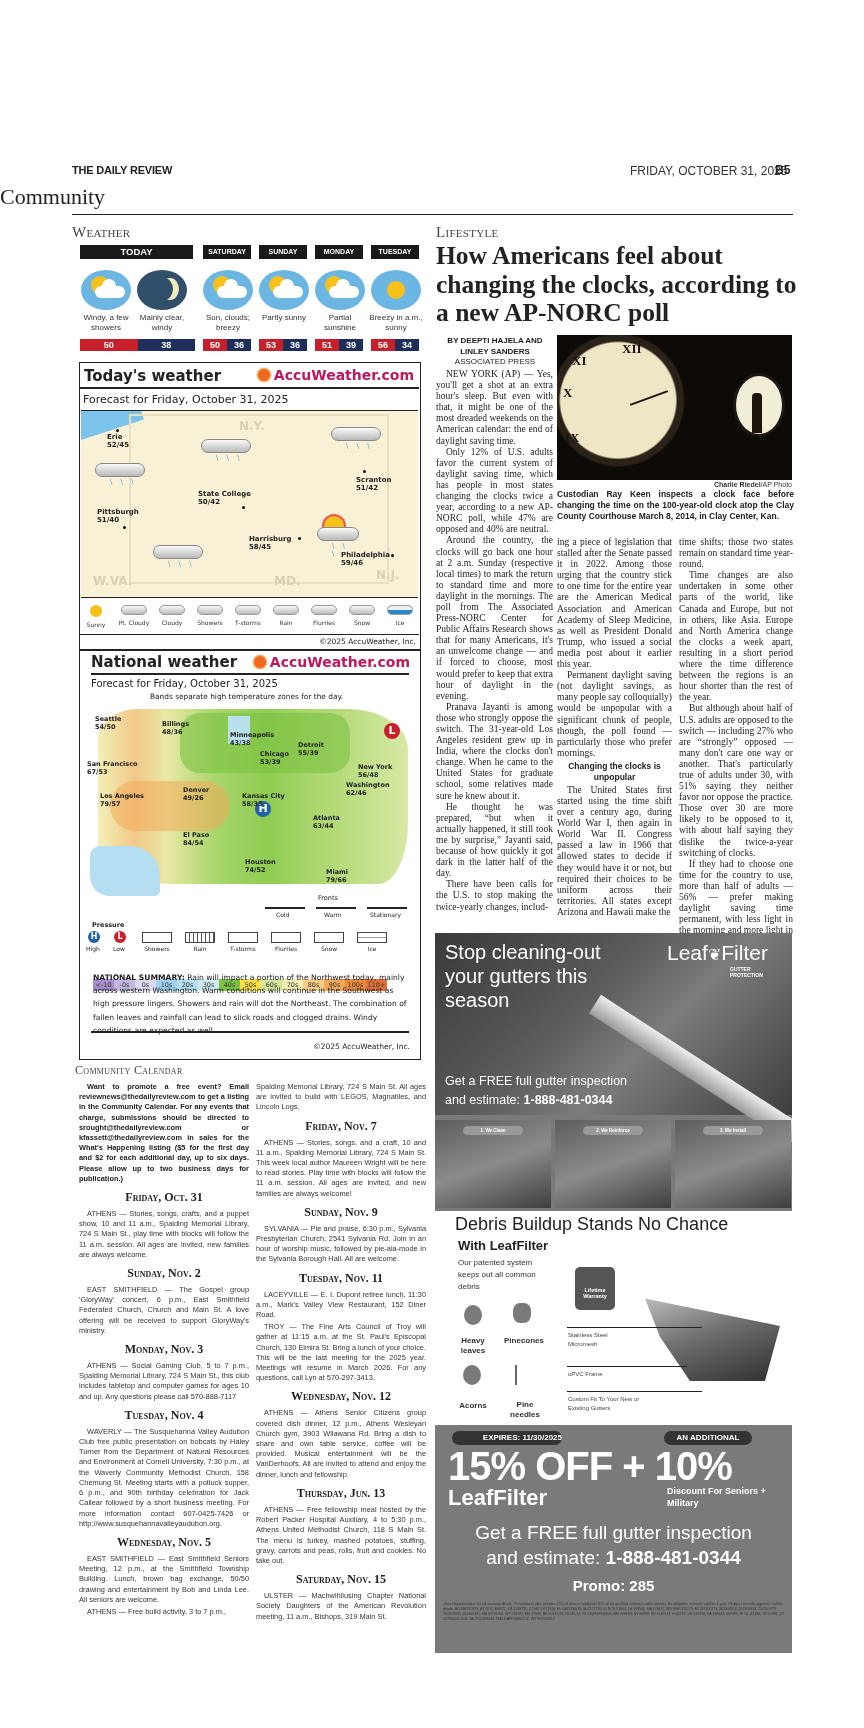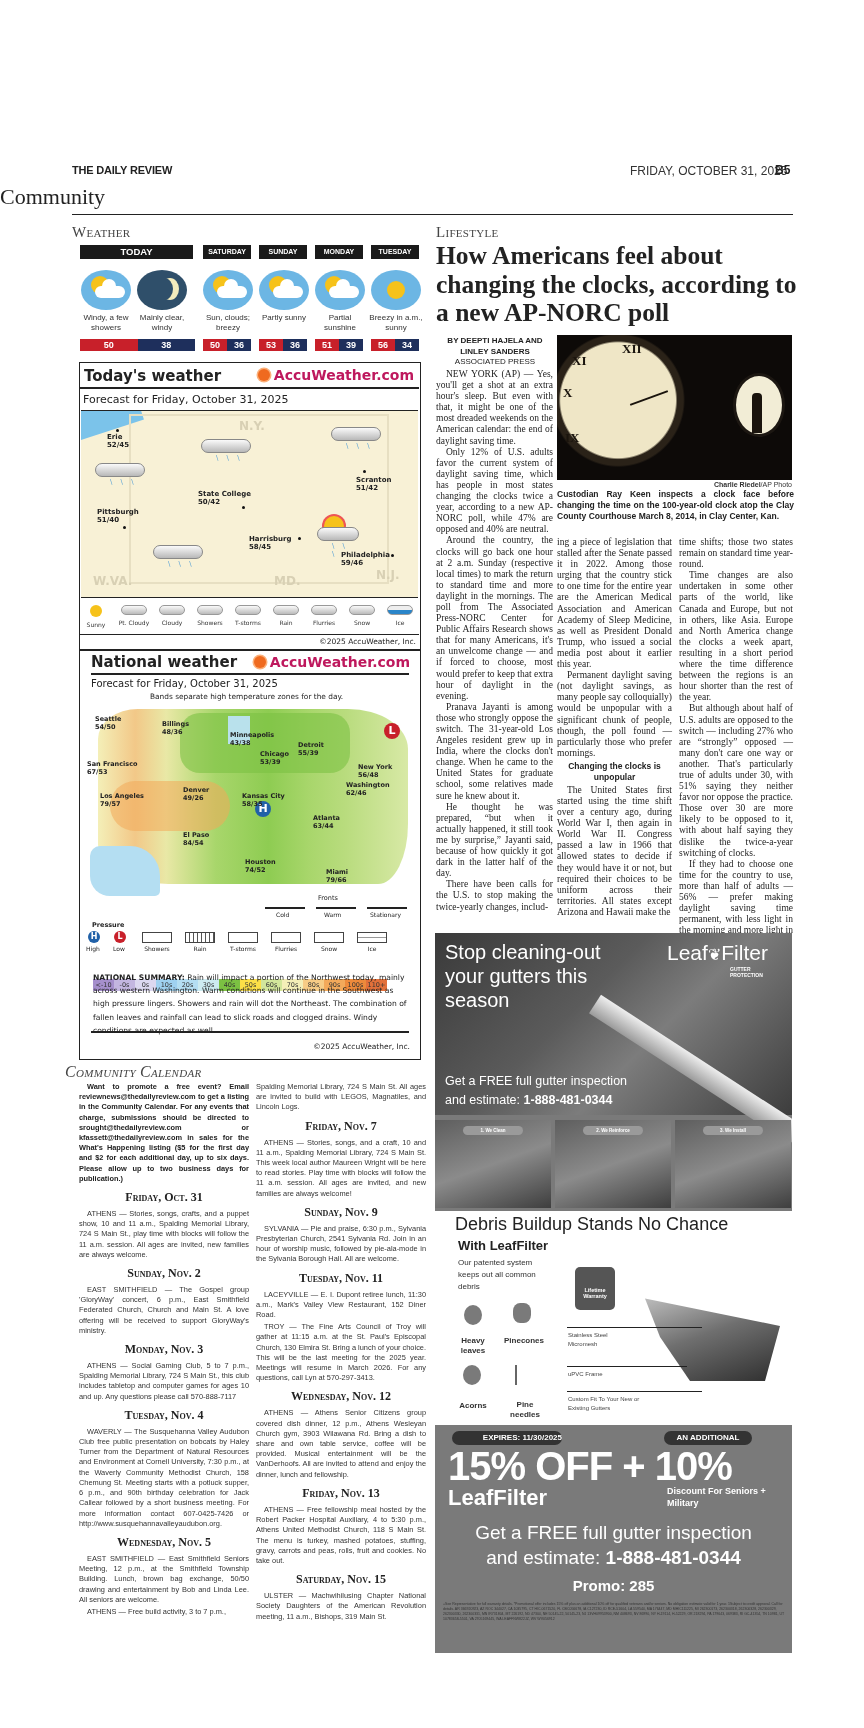--- a/index.html
+++ b/index.html
@@ -369,21 +369,21 @@
   <p class="subhead">Changing the clocks is unpopular</p>
   <p>The United States first started using the time shift over a century ago, during World War I, then again in World War II. Congress passed a law in 1966 that allowed states to decide if they would have it or not, but required their choices to be uniform across their territories. All states except Arizona and Hawaii make the</p>
 </div>
 <div class="col" style="left:679px;top:537px;width:114px;">
   <p style="text-indent:0">time shifts; those two states remain on standard time year-round.</p>
   <p>Time changes are also undertaken in some other parts of the world, like Canada and Europe, but not in others, like Asia. Europe and North America change the clocks a week apart, resulting in a short period where the time difference between the regions is an hour shorter than the rest of the year.</p>
   <p>But although about half of U.S. adults are opposed to the switch — including 27% who are “strongly” opposed — many don't care one way or another. That's particularly true of adults under 30, with 51% saying they neither favor nor oppose the practice. Those over 30 are more likely to be opposed to it, with about half saying they dislike the twice-a-year switching of clocks.</p>
   <p>If they had to choose one time for the country to use, more than half of adults — 56% — prefer making daylight saving time permanent, with less light in the morning and more light in the evening.</p>
 </div>
 
-<div class="abs kicker" style="left:65px;top:1063px;font-size:16px;font-style:italic;">Community Calendar</div>
+<div class="abs kicker" style="left:75px;top:1063px;font-size:12px;">Community Calendar</div>
 <div class="cal-col" style="left:79px;top:1082px;width:170px;">
   <p class="cal-intro">Want to promote a free event? Email reviewnews@thedailyreview.com to get a listing in the Community Calendar. For any events that charge, submissions should be directed to srought@thedailyreview.com or kfassett@thedailyreview.com in sales for the What's Happening listing ($5 for the first day and $2 for each additional day, up to six days. Please allow up to two business days for publication.)</p>
   <div class="cal-day">Friday, Oct. 31</div>
   <p>ATHENS — Stories, songs, crafts, and a puppet show, 10 and 11 a.m., Spalding Memorial Library, 724 S Main St., play time with blocks will follow the 11 a.m. session. All ages are invited, new families are always welcome.</p>
   <div class="cal-day">Sunday, Nov. 2</div>
   <p>EAST SMITHFIELD — The Gospel group 'GloryWay' concert, 6 p.m., East Smithfield Federated Church, Church and Main St. A love offering will be received to support GloryWay's ministry.</p>
   <div class="cal-day">Monday, Nov. 3</div>
   <p>ATHENS — Social Gaming Club, 5 to 7 p.m., Spalding Memorial Library, 724 S Main St., this club includes tabletop and computer games for ages 10 and up. Any questions please call 570-888-7117</p>
   <div class="cal-day">Tuesday, Nov. 4</div>
   <p>WAVERLY — The Susquehanna Valley Audubon Club free public presentation on bobcats by Haley Turner from the Department of Natural Resources and Environment at Cornell University, 7:30 p.m., at the Waverly Community Methodist Church, 158 Chemung St. Meeting starts with a potluck supper, 6 p.m., and 90th birthday celebration for Jack Callear followed by a short business meeting. For more information contact 607-0425-7426 or http://www.susquehannavalleyaudubon.org.</p>
@@ -395,21 +395,21 @@
   <p style="text-indent:0">Spalding Memorial Library, 724 S Main St. All ages are invited to build with LEGOS, Magnatiles, and Lincoln Logs.</p>
   <div class="cal-day">Friday, Nov. 7</div>
   <p>ATHENS — Stories, songs, and a craft, 10 and 11 a.m., Spalding Memorial Library, 724 S Main St. This week local author Maureen Wright will be here to read stories. Play time with blocks will follow the 11 a.m. session. All ages are invited, and new families are always welcome!</p>
   <div class="cal-day">Sunday, Nov. 9</div>
   <p>SYLVANIA — Pie and praise, 6:30 p.m., Sylvania Presbyterian Church, 2541 Sylvania Rd. Join in an hour of worship music, followed by pie-ala-mode in the Sylvania Borough Hall. All are welcome.</p>
   <div class="cal-day">Tuesday, Nov. 11</div>
   <p>LACEYVILLE — E. I. Dupont retiree lunch, 11:30 a.m., Mark's Valley View Restaurant, 152 Diner Road.</p>
   <p>TROY — The Fine Arts Council of Troy will gather at 11:15 a.m. at the St. Paul's Episcopal Church, 130 Elmira St. Bring a lunch of your choice. This will be the last meeting for the 2025 year. Meetings will resume in March 2026. For any questions, call Lyn at 570-297-3413.</p>
   <div class="cal-day">Wednesday, Nov. 12</div>
   <p>ATHENS — Athens Senior Citizens group covered dish dinner, 12 p.m., Athens Wesleyan Church gym, 3903 Wilawana Rd. Bring a dish to share and own table service, coffee will be provided. Musical entertainment will be the VanDerhoofs. All are invited to attend and enjoy the dinner, lunch and fellowship.</p>
-  <div class="cal-day">Friday, Nov. 13</div>
+  <div class="cal-day">Thursday, Jun. 13</div>
   <p>ATHENS — Free fellowship meal hosted by the Robert Packer Hospital Auxiliary, 4 to 5:30 p.m., Athens United Methodist Church, 118 S Main St. The menu is turkey, mashed potatoes, stuffing, gravy, carrots and peas, rolls, fruit and cookies. No take out.</p>
   <div class="cal-day">Saturday, Nov. 15</div>
   <p>ULSTER — Machwihilusing Chapter National Society Daughters of the American Revolution meeting, 11 a.m., Bishops, 319 Main St.</p>
 </div>
 
 <div class="abs" id="ad">
   <div id="ad-hero">
     <div class="gutter"></div>
     <div class="abs ad-big-white" style="left:10px;top:7px;width:180px;font-size:20px;line-height:24px;">Stop cleaning-out your gutters this season</div>
     <div class="abs ad-big-white" style="left:232px;top:8px;font-size:21px;"><span>Leaf</span><span style="font-size:16px;">❦</span><span>Filter</span></div>

